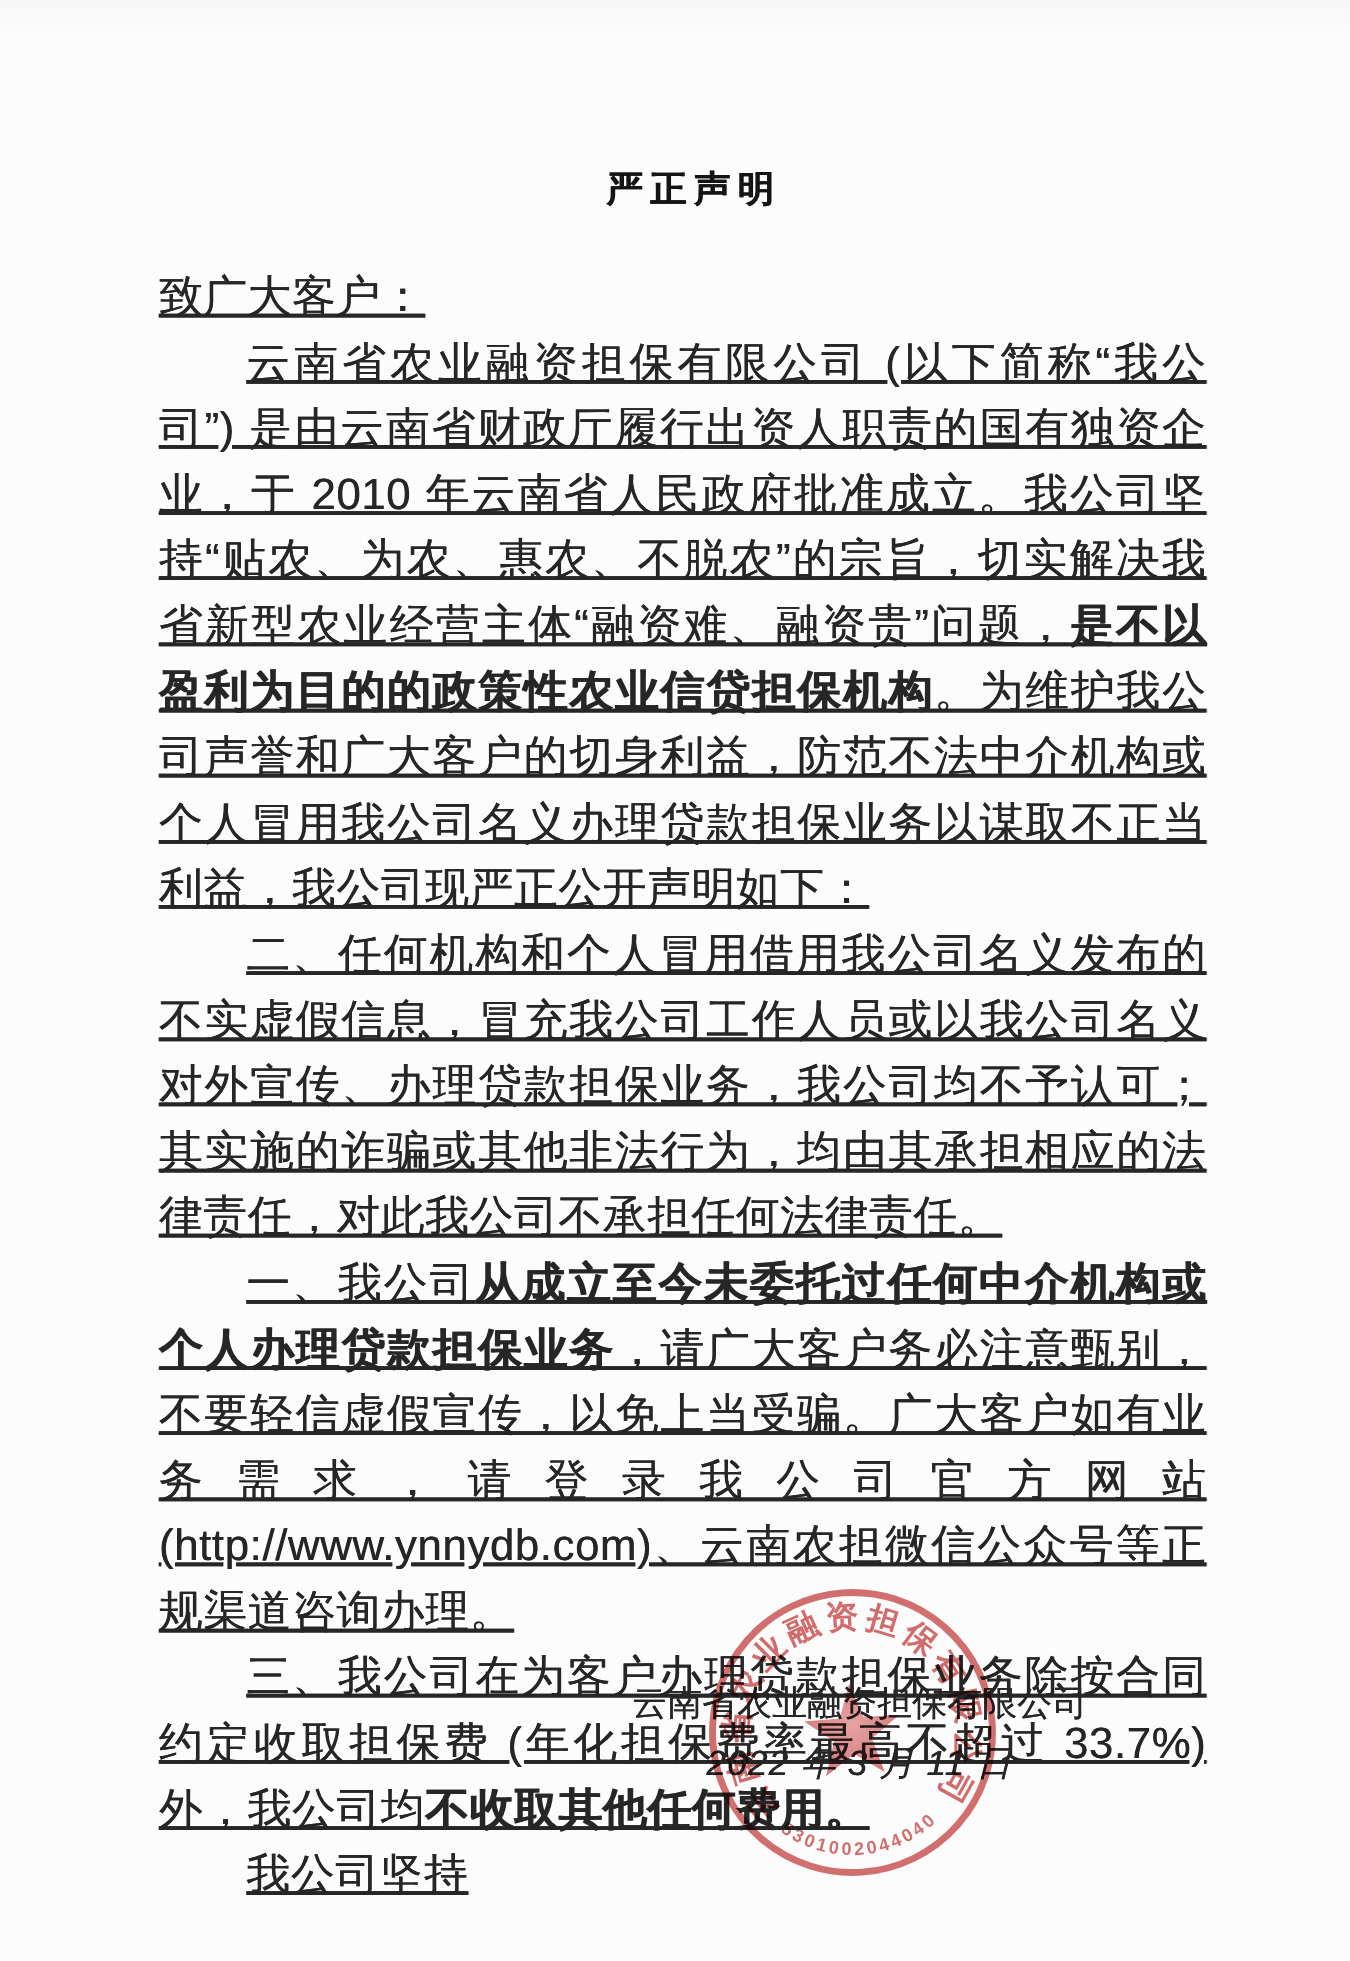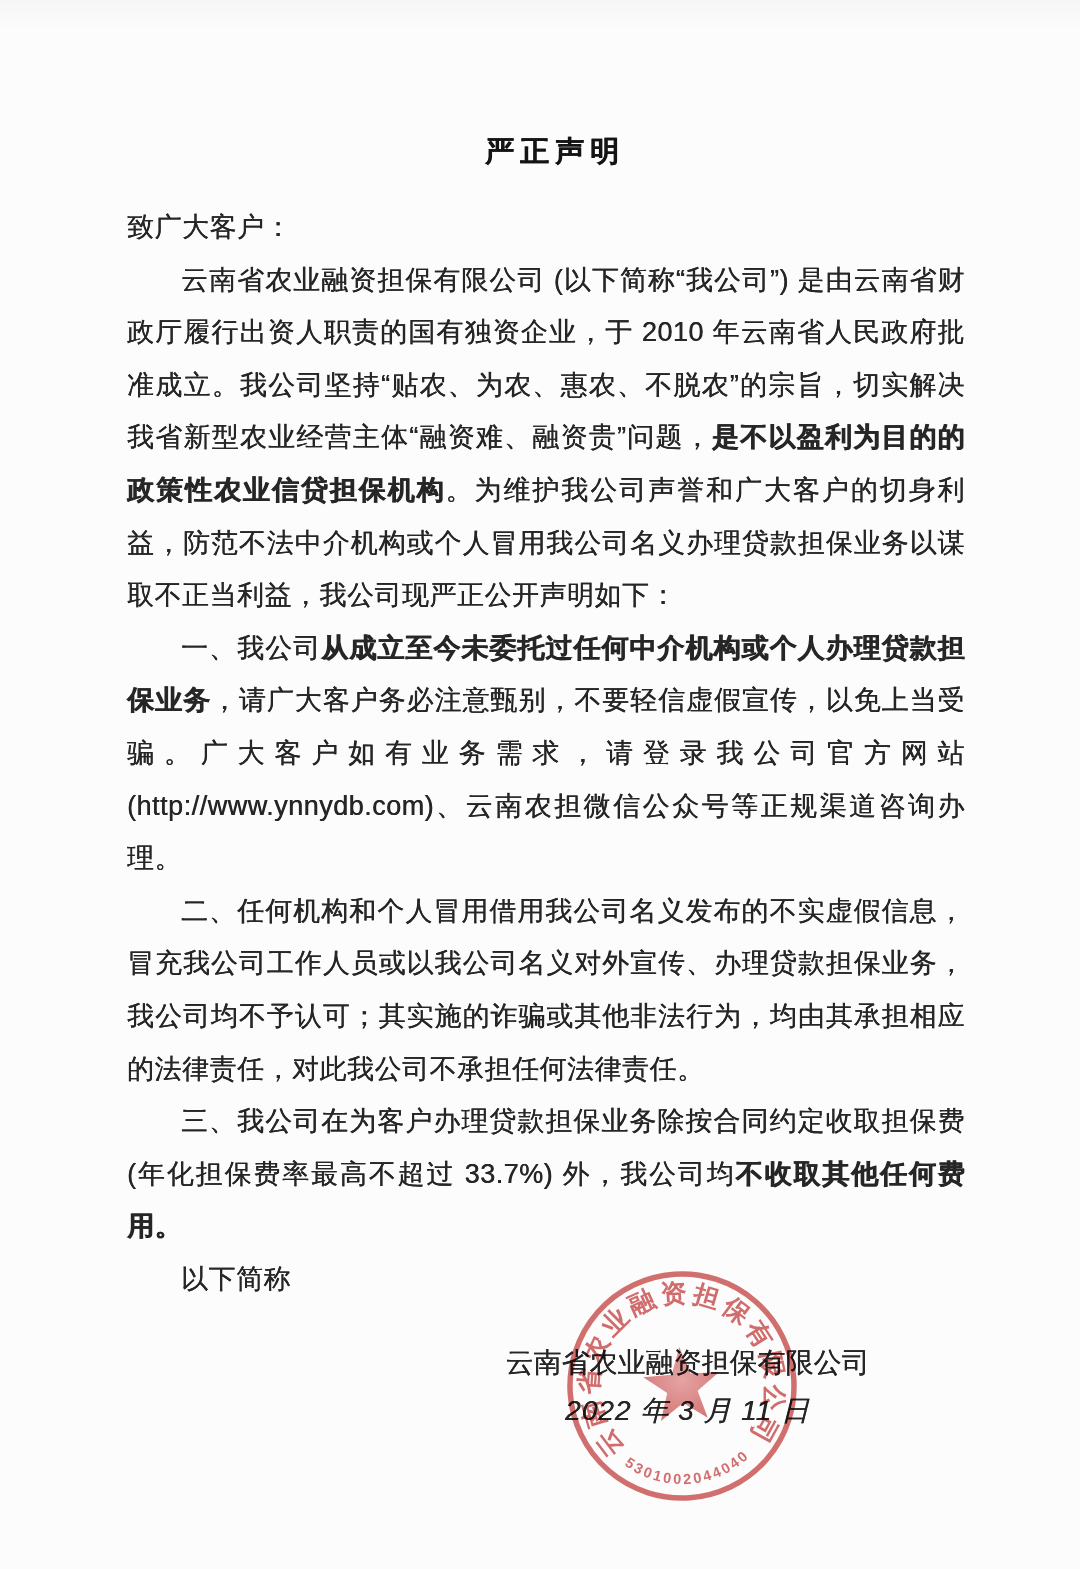--- a/index.html
+++ b/index.html
@@ -26,29 +26,30 @@
     text-align:center;
     font-size:29px;
     font-weight:700;
     letter-spacing:6px;
     text-indent:6px;
     color:#141414;
     text-shadow:0.5px 0 0 currentColor;
   }
   .doc-body{
     position:absolute;
-    top:201px;
+    top:212px;
     left:127px;
     width:838px;
-    font-size:27px;
+    font-size:35px;
     line-height:52.6px;
     text-align:justify;
     font-weight:500;
     text-shadow:0.35px 0 0 currentColor;
     letter-spacing:0.5px;
+    text-decoration:underline;
   }
   .doc-body p{margin:0;}
   .doc-body p.indent{text-indent:2em;}
   .doc-body .b{font-weight:700;text-shadow:0.8px 0 0 currentColor;}
   .sign-block{
     position:absolute;
     top:1348px;
     left:400px;
     width:575px;
     text-align:center;
@@ -76,24 +77,24 @@
 </head>
 <body>
 
 <div class="page">
 
   <h1 class="title">严正声明</h1>
 
   <div class="doc-body" id="doc-body">
       <p class=""><span>致广大客户：</span></p>
       <p class="indent"><span>云南省农业融资担保有限公司 (以下简称“我公司”) 是由云南省财政厅履行出资人职责的国有独资企业，于 2010 年云南省人民政府批准成立。我公司坚持“贴农、为农、惠农、不脱农”的宗旨，切实解决我省新型农业经营主体“融资难、融资贵”问题，</span><span class="b">是不以盈利为目的的政策性农业信贷担保机构</span><span>。为维护我公司声誉和广大客户的切身利益，防范不法中介机构或个人冒用我公司名义办理贷款担保业务以谋取不正当利益，我公司现严正公开声明如下：</span></p>
+      <p class="indent"><span>二、任何机构和个人冒用借用我公司名义发布的不实虚假信息，冒充我公司工作人员或以我公司名义对外宣传、办理贷款担保业务，我公司均不予认可；其实施的诈骗或其他非法行为，均由其承担相应的法律责任，对此我公司不承担任何法律责任。</span></p>
       <p class="indent"><span>一、我公司</span><span class="b">从成立至今未委托过任何中介机构或个人办理贷款担保业务</span><span>，请广大客户务必注意甄别，不要轻信虚假宣传，以免上当受骗。广大客户如有业务需求，请登录我公司官方网站 (http://www.ynnydb.com)、云南农担微信公众号等正规渠道咨询办理。</span></p>
-      <p class="indent"><span>二、任何机构和个人冒用借用我公司名义发布的不实虚假信息，冒充我公司工作人员或以我公司名义对外宣传、办理贷款担保业务，我公司均不予认可；其实施的诈骗或其他非法行为，均由其承担相应的法律责任，对此我公司不承担任何法律责任。</span></p>
       <p class="indent"><span>三、我公司在为客户办理贷款担保业务除按合同约定收取担保费 (年化担保费率最高不超过 33.7%) 外，我公司均</span><span class="b">不收取其他任何费用。</span></p>
-      <p class="indent"><span>以下简称</span></p>
+      <p class="indent"><span>我公司坚持</span></p>
     </div>
 
   <div class="seal">
     <svg viewBox="0 0 250 250" xmlns="http://www.w3.org/2000/svg">
       <defs>
         <path id="arc-top" d="M 65.6 184.4 A 84 84 0 1 1 184.4 184.4" fill="none"></path>
         <path id="arc-bottom" d="M 62 200.1 A 98 98 0 0 0 188 200.1" fill="none"></path>
         <radialGradient id="starGrad" cx="50%" cy="45%" r="65%">
           <stop offset="0%" stop-color="#e08a8a"></stop>
           <stop offset="100%" stop-color="#c94a4a"></stop>

